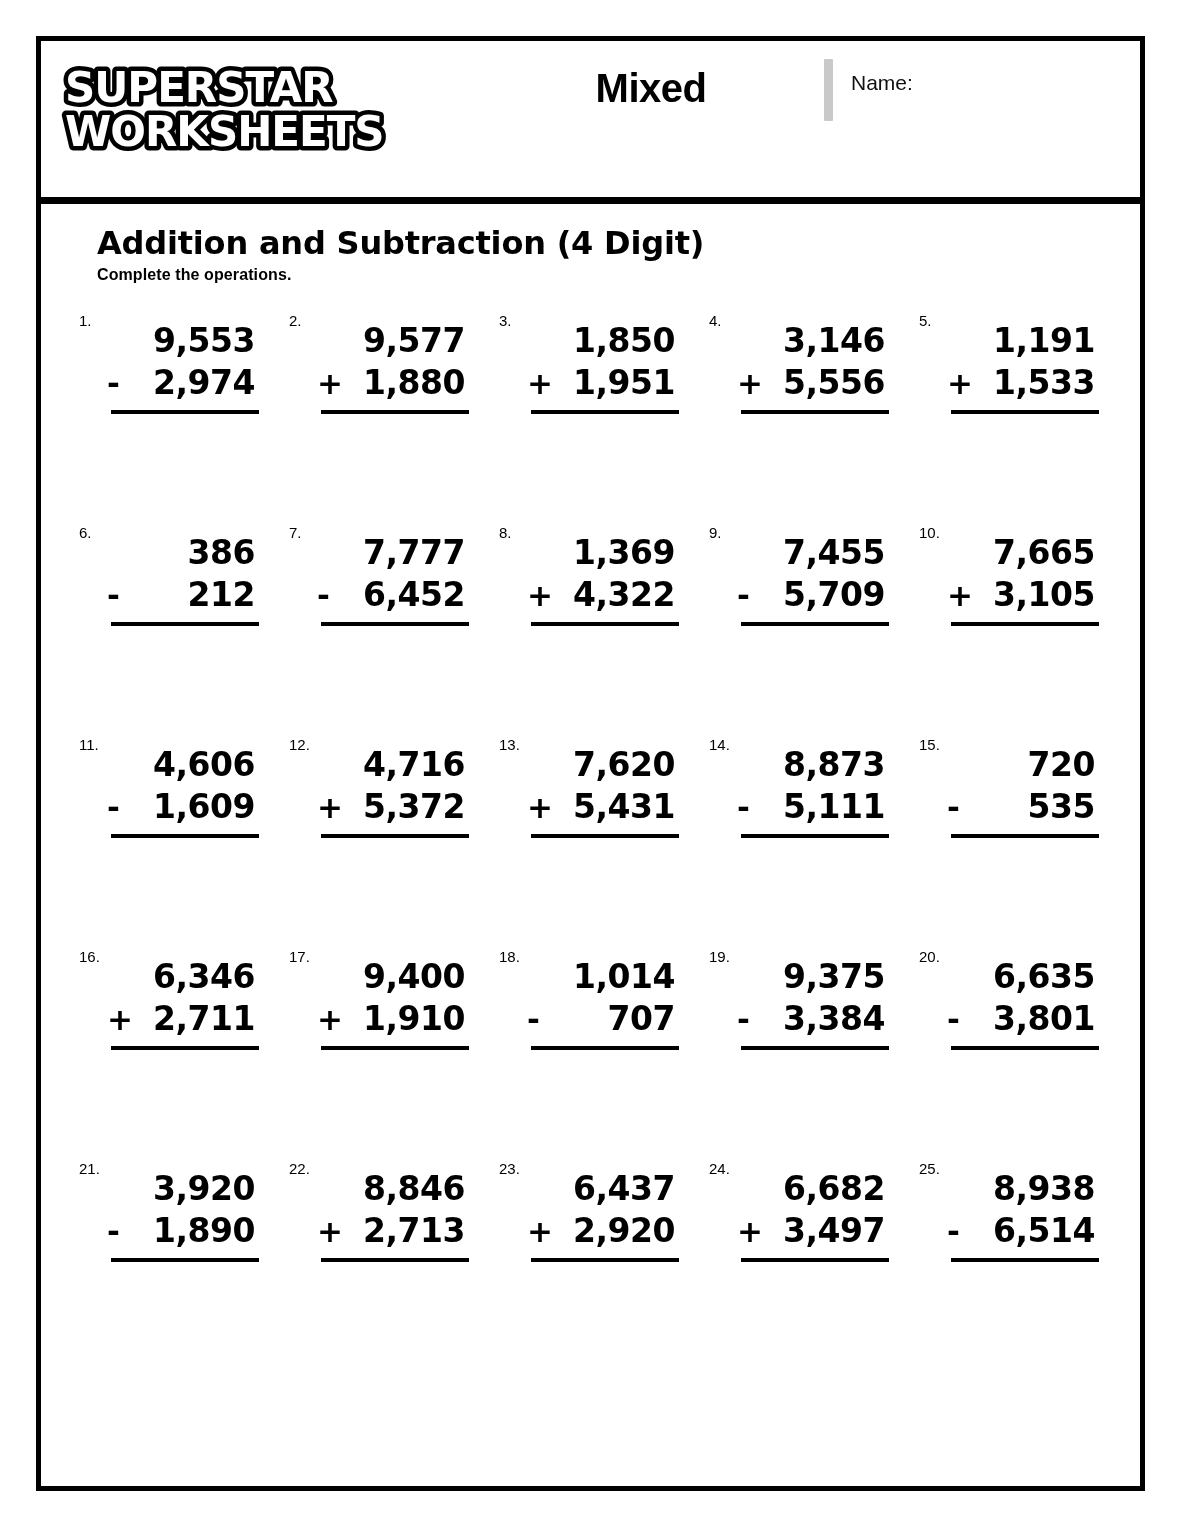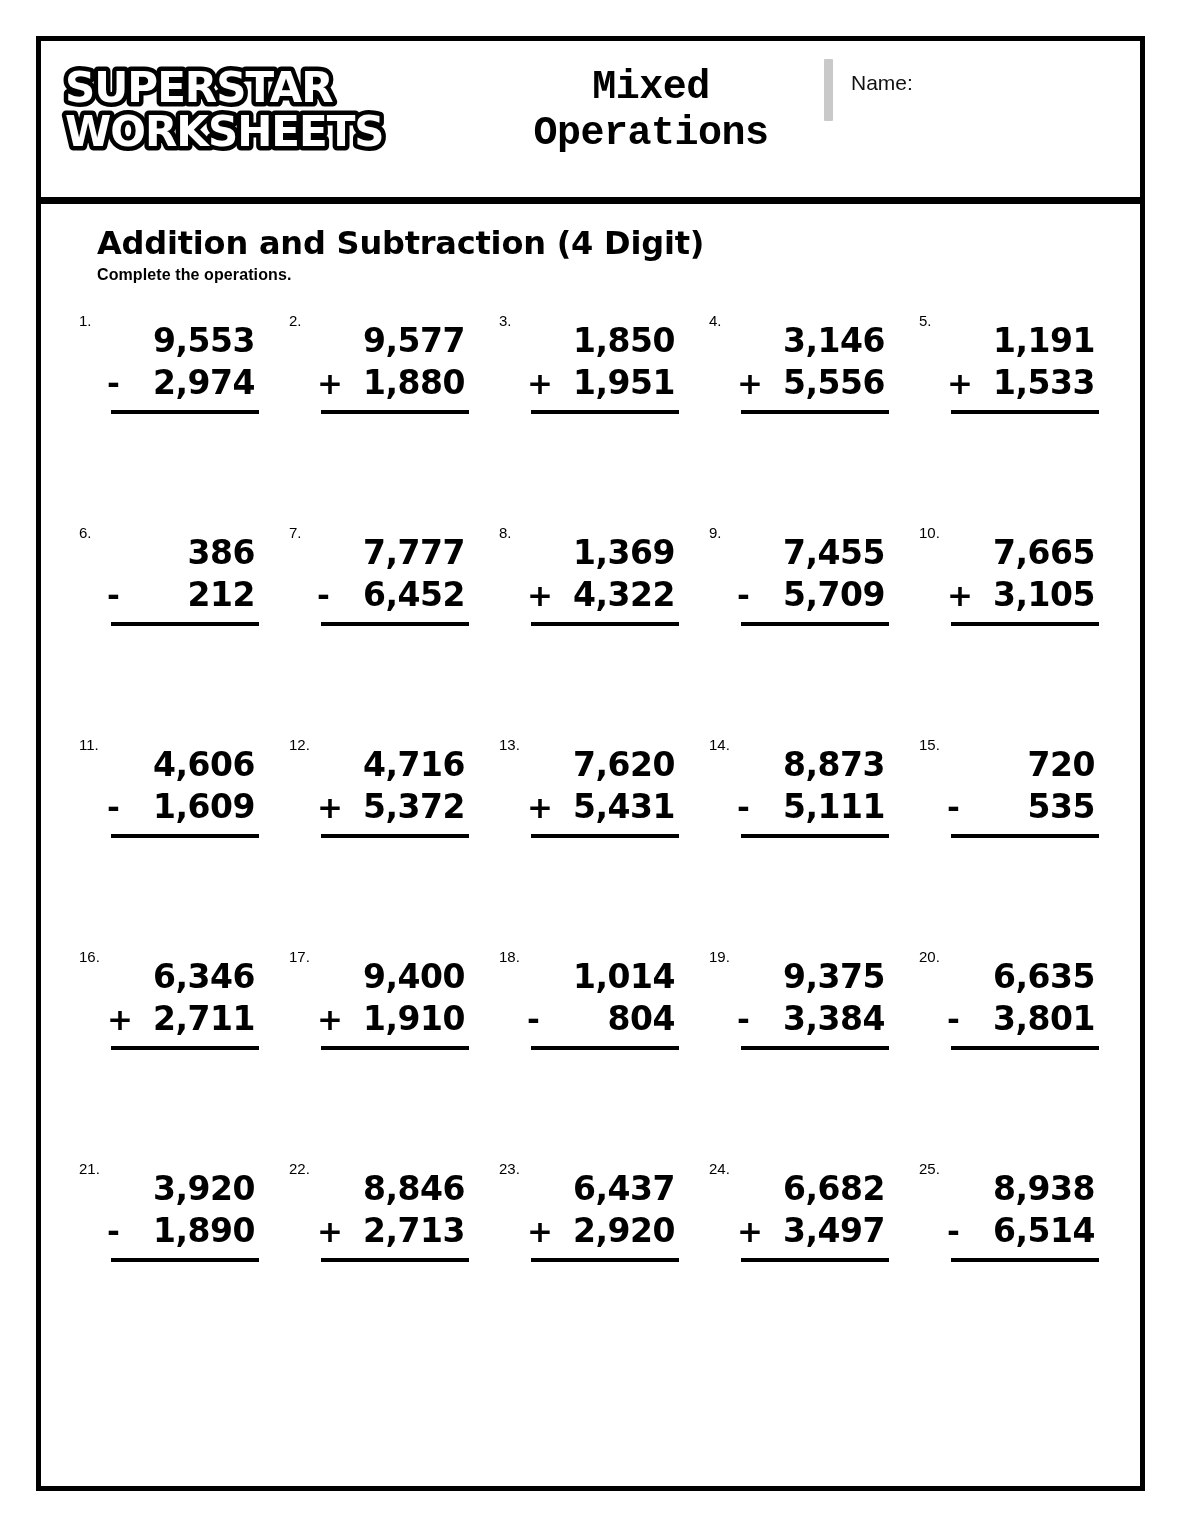--- a/index.html
+++ b/index.html
@@ -42,21 +42,21 @@
     height: 105px;
   }
   .logo svg { display: block; }
 
   .doc-title {
     position: absolute;
     left: 450px;
     top: 24px;
     width: 320px;
     text-align: center;
-    font-family: Liberation Mono, monospace;
+    font-family: Liberation Sans, sans-serif;
     font-weight: bold;
     font-size: 40px;
     line-height: 1.15;
     letter-spacing: -0.5px;
   }
   .doc-title .l1 { display: block; }
   .doc-title .l2 { display: block; }
 
   .name-divider {
     position: absolute;
@@ -180,21 +180,20 @@
       <svg width="360" height="105" viewBox="0 0 360 105" xmlns="http://www.w3.org/2000/svg">
         <text x="4" y="44" font-family="DejaVu Sans, sans-serif" font-size="42" font-weight="bold" letter-spacing="-1" fill="#ffffff" stroke="#000000" stroke-width="9" stroke-linejoin="round">SUPERSTAR</text>
         <text x="4" y="44" font-family="DejaVu Sans, sans-serif" font-size="42" font-weight="bold" letter-spacing="-1" fill="#ffffff">SUPERSTAR</text>
         <text x="4" y="88" font-family="DejaVu Sans, sans-serif" font-size="42" font-weight="bold" letter-spacing="-1" fill="#ffffff" stroke="#000000" stroke-width="9" stroke-linejoin="round">WORKSHEETS</text>
         <text x="4" y="88" font-family="DejaVu Sans, sans-serif" font-size="42" font-weight="bold" letter-spacing="-1" fill="#ffffff">WORKSHEETS</text>
       </svg>
     </div>
 
     <div class="doc-title">
       <span class="l1">Mixed</span>
-      <span class="l2">Operations</span>
     </div>
 
     <div class="name-divider"></div>
     <div class="name-label">Name:</div>
   </div>
 
   <div class="body-area">
 
     <div class="section-title">Addition and Subtraction (4 Digit)</div>
     <div class="section-instructions">Complete the operations.</div>
@@ -393,21 +392,21 @@
               </div>
               <div class="answer-rule"></div>
             </div>
           </div>
           <div class="pcell">
             <div class="pnum">18.</div>
             <div class="stack">
               <span class="operand">1,014</span>
               <div class="line2">
                 <span class="op">-</span>
-                <span class="operand">804</span>
+                <span class="operand">707</span>
               </div>
               <div class="answer-rule"></div>
             </div>
           </div>
           <div class="pcell">
             <div class="pnum">19.</div>
             <div class="stack">
               <span class="operand">9,375</span>
               <div class="line2">
                 <span class="op">-</span>

